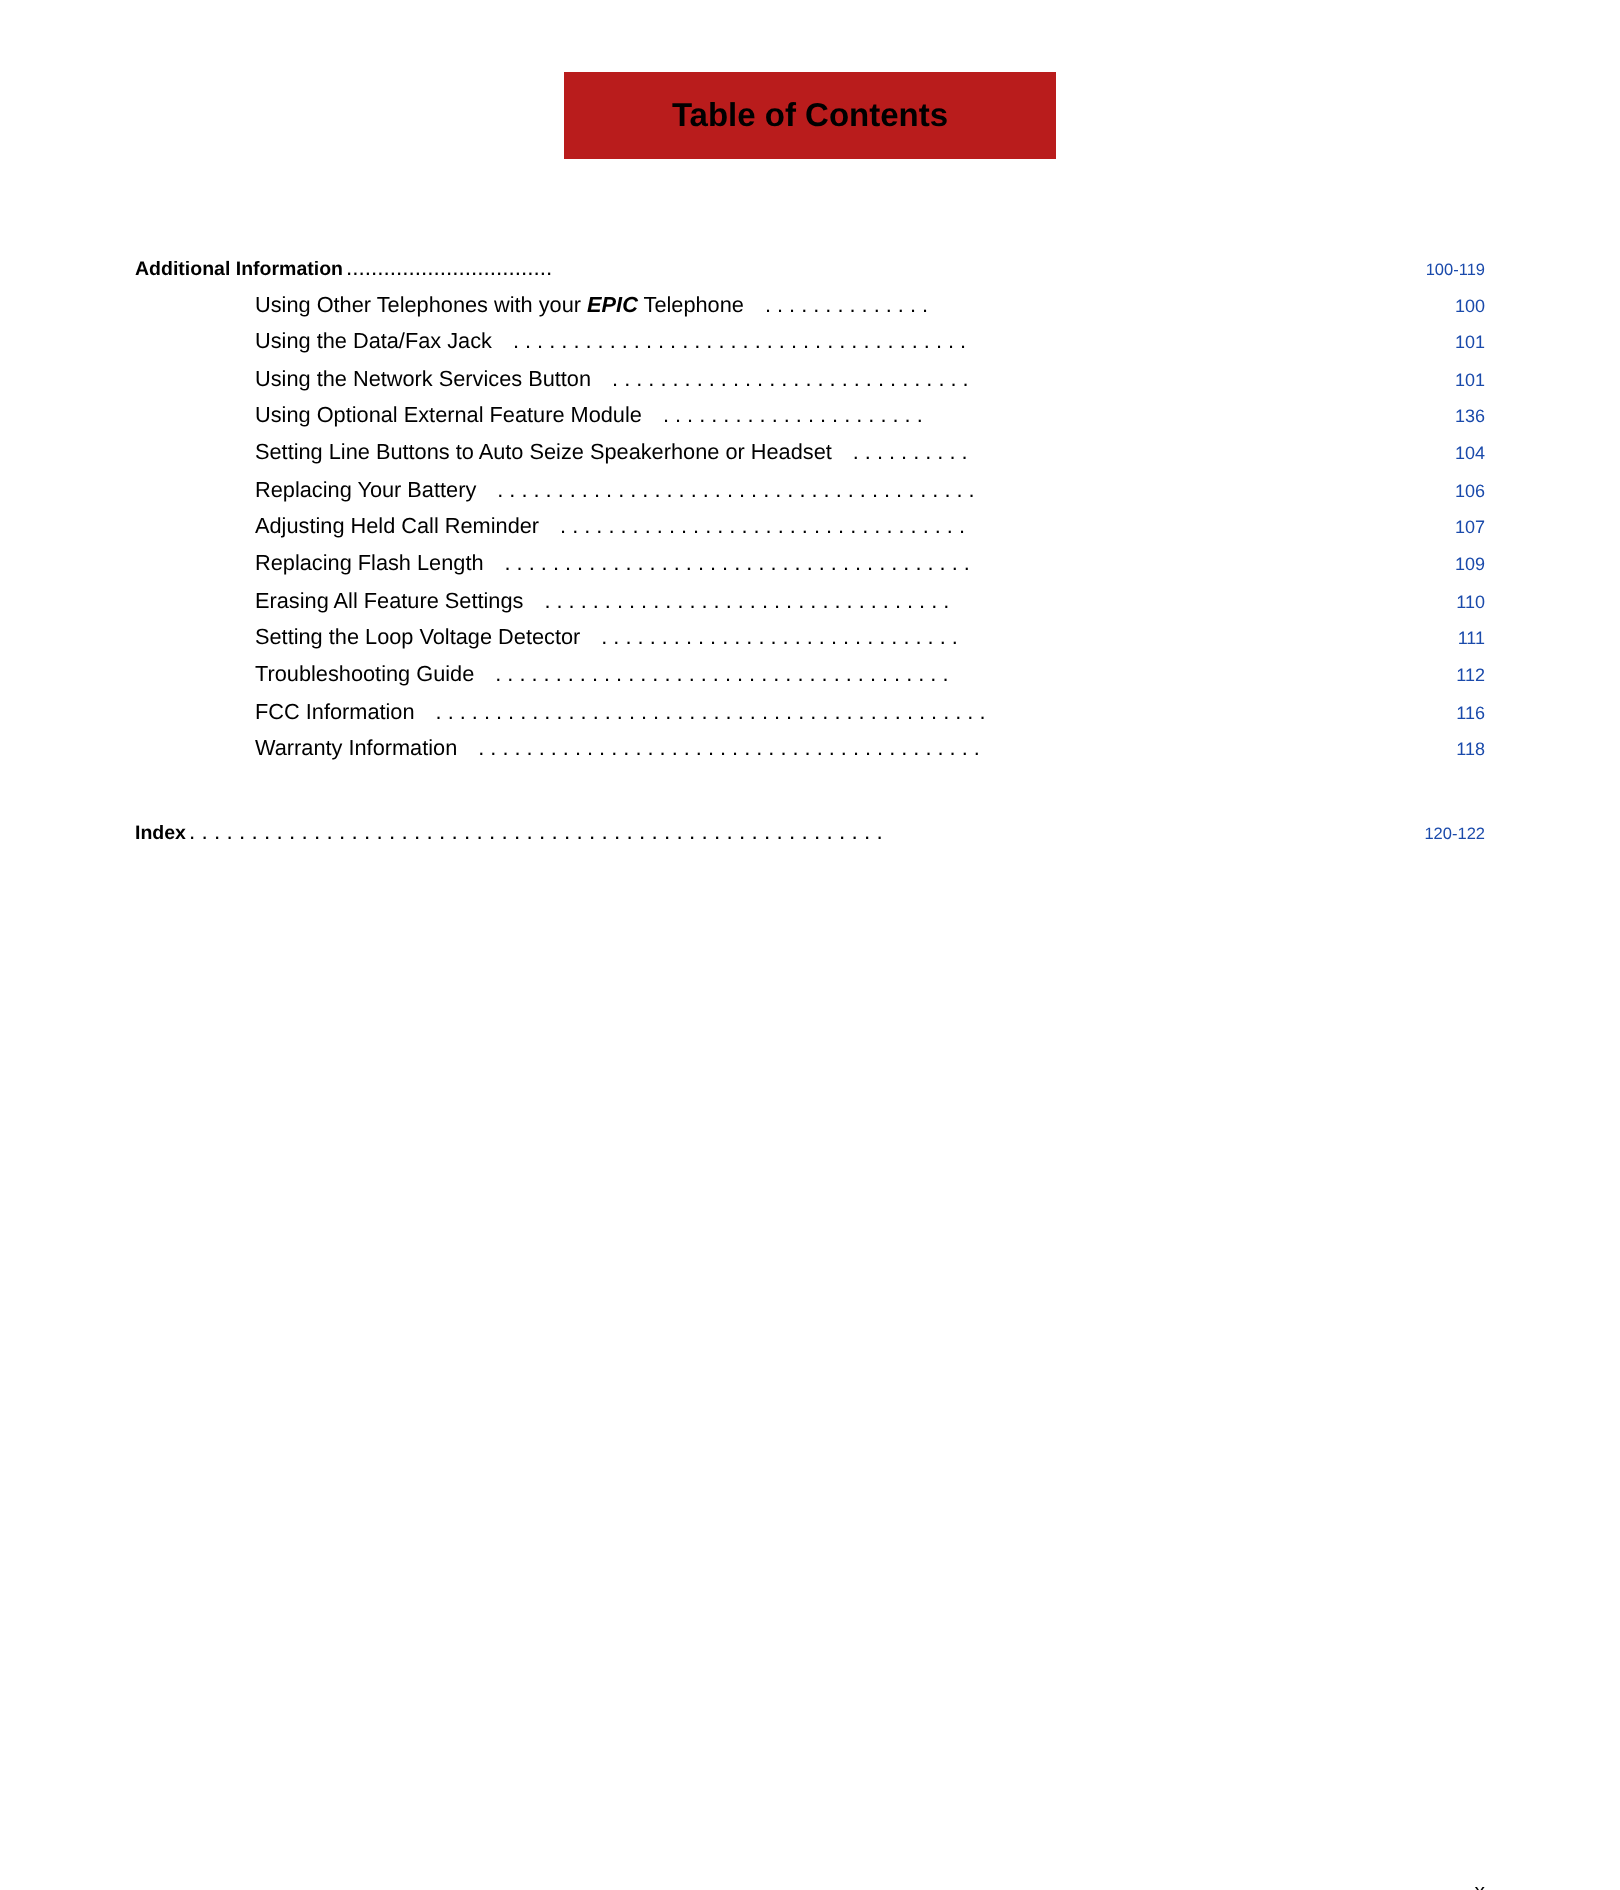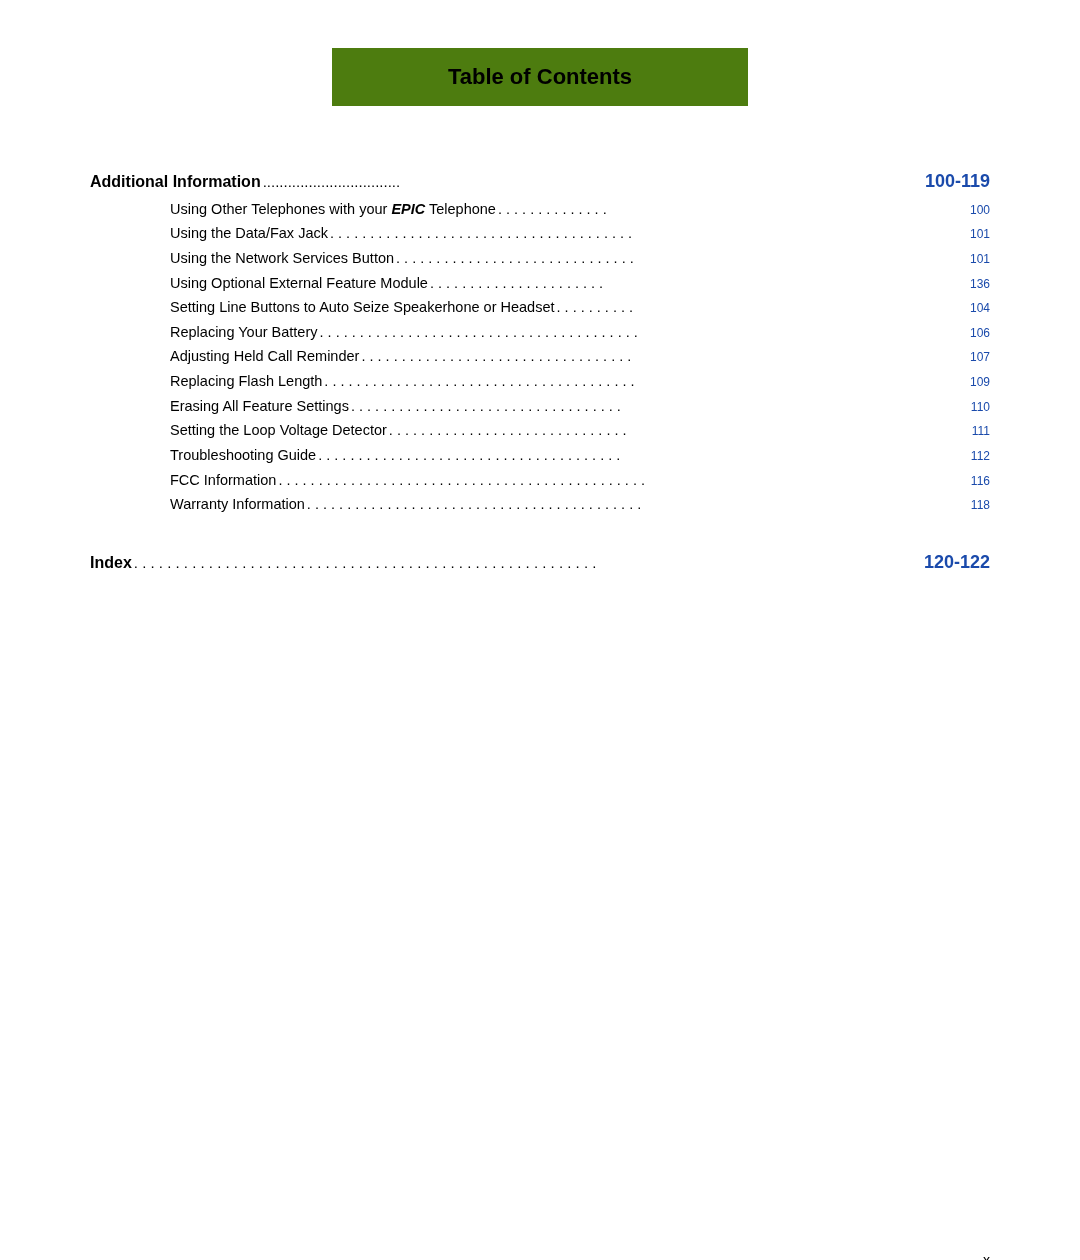--- a/index.html
+++ b/index.html
@@ -21,22 +21,22 @@
     .page-container {
       width: 1080px;
       min-height: 1260px;
       padding: 0;
       position: relative;
     }
 
     .title-box {
       display: block;
       margin: 48px auto 0 auto;
-      width: 416px;
-      background: #4d7c0f;
+      width: 328px;
+      background: #b91c1c;
       text-align: center;
       padding: 16px 24px;
     }
 
     .title-text {
       font-size: 22px;
       font-weight: bold;
       color: #000000;
     }
 
@@ -46,47 +46,48 @@
 
     .section-row {
       display: flex;
       align-items: baseline;
       margin-bottom: 0px;
       line-height: 1.7;
     }
 
     .section-title {
       font-weight: bold;
-      font-size: 16px;
+      font-size: 13px;
       white-space: nowrap;
       flex-shrink: 0;
     }
 
     .dots {
       flex: 1;
       overflow: hidden;
       margin: 0 2px;
       font-size: 15px;
       color: #000;
       white-space: nowrap;
     }
 
     .page-num {
       color: #1a4aab;
-      font-size: 18px;
-      font-weight: bold;
+      font-size: 11px;
+      font-weight: normal;
       white-space: nowrap;
       flex-shrink: 0;
     }
 
     .sub-entry-row {
       display: flex;
       align-items: baseline;
       margin-left: 80px;
       line-height: 1.7;
+      gap: 12px;
     }
 
     .sub-entry-label {
       font-size: 14.5px;
       color: #000;
       white-space: nowrap;
       flex-shrink: 0;
     }
 
     .sub-entry-label .bold-italic {

